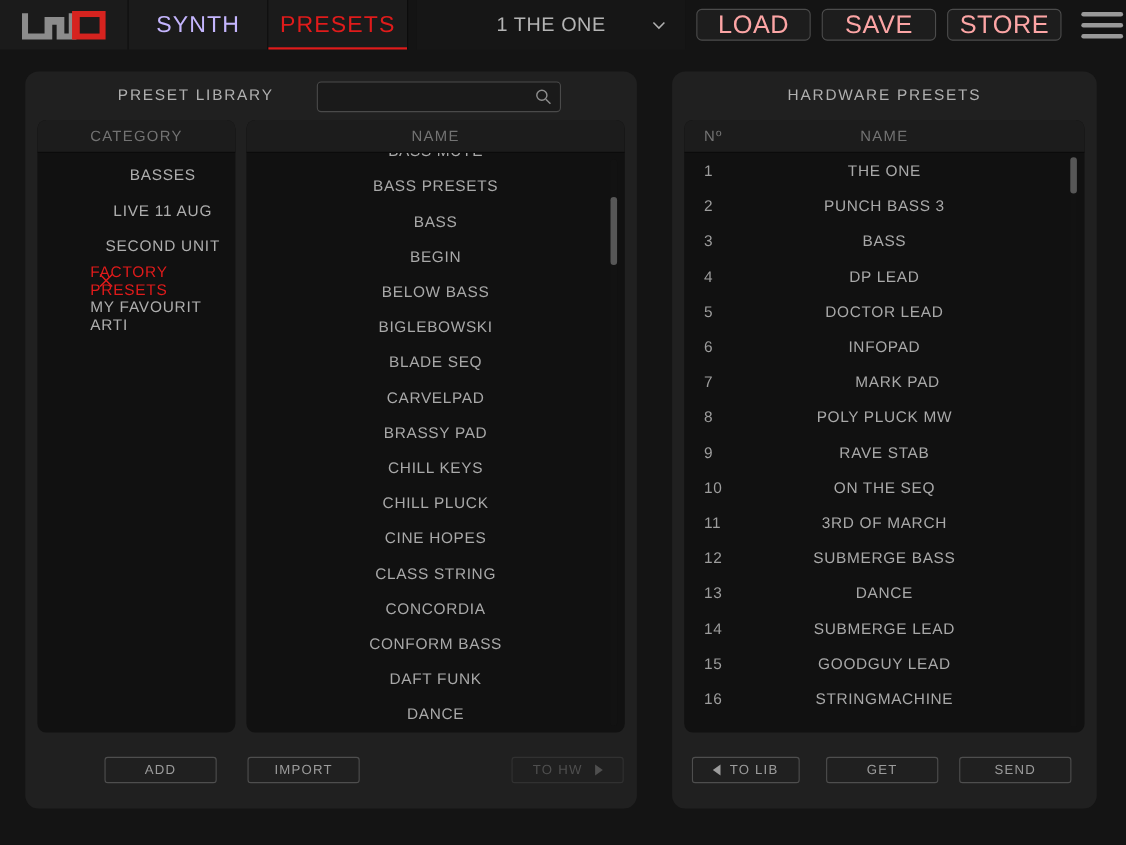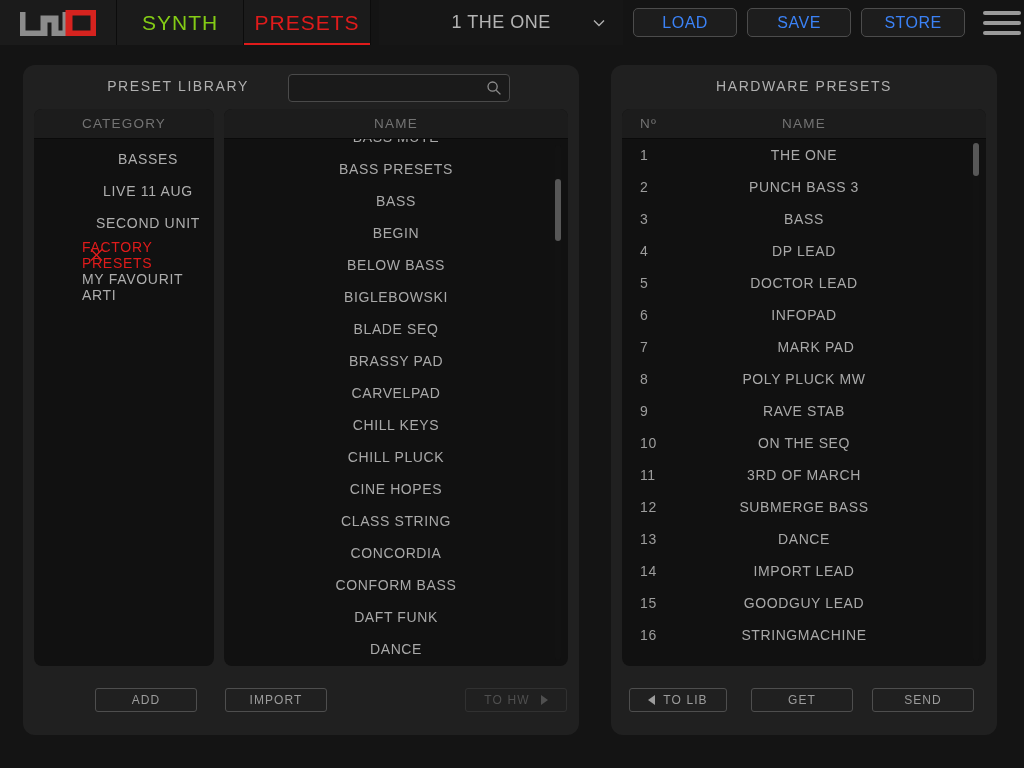--- a/index.html
+++ b/index.html
@@ -21,21 +21,21 @@
     width: 120px; height: 45px; background: #1b1b1b;
     display: flex; align-items: center; justify-content: center;
     border-right: 1px solid #0c0c0c;
   }
   .logo { width: 76px; height: 26px; display: block; }
 
   .tab {
     width: 130px; height: 45px;
     display: flex; align-items: center; justify-content: center;
     font-size: 21px; letter-spacing: 1px;
-    color: #84cc16; background: #1b1b1b;
+    color: #c4b5fd; background: #1b1b1b;
     border-right: 1px solid #0c0c0c;
     position: relative;
     cursor: pointer;
   }
   .tab.active { color: #e01b1b; }
   .tab.active:after {
     content: ""; position: absolute; left: 0; right: 0; bottom: 0;
     height: 2px; background: #e01b1b;
   }
 
@@ -49,21 +49,21 @@
     font-size: 18px; color: #b4b4b4; letter-spacing: 0.5px;
   }
   .chev {
     position: absolute; right: 18px; top: 50%; transform: translateY(-50%);
     width: 12px; height: 12px;
   }
 
   .topbtn {
     height: 29px; min-width: 104px; margin: 8px 0 0 10px;
     background: #1d1d1d; border: 1px solid #4c4c4c; border-radius: 5px;
-    color: #3b82f6; font-size: 16px; letter-spacing: 0.5px;
+    color: #fca5a5; font-size: 23px; letter-spacing: 0.5px;
     display: flex; align-items: center; justify-content: center;
     cursor: pointer;
   }
   .hamburger {
     width: 46px; height: 45px; margin-left: 14px;
     display: flex; flex-direction: column; justify-content: center;
     align-items: center; gap: 6px; cursor: pointer;
   }
   .hamburger i {
     display: block; width: 38px; height: 4px; border-radius: 2px; background: #9a9a9a;
@@ -279,24 +279,24 @@
           <div class="row">
             <span class="r-center">BELOW BASS</span>
           </div>
           <div class="row">
             <span class="r-center">BIGLEBOWSKI</span>
           </div>
           <div class="row">
             <span class="r-center">BLADE SEQ</span>
           </div>
           <div class="row">
+            <span class="r-center">CARVELPAD</span>
+          </div>
+          <div class="row">
             <span class="r-center">BRASSY PAD</span>
-          </div>
-          <div class="row">
-            <span class="r-center">CARVELPAD</span>
           </div>
           <div class="row">
             <span class="r-center">CHILL KEYS</span>
           </div>
           <div class="row">
             <span class="r-center">CHILL PLUCK</span>
           </div>
           <div class="row">
             <span class="r-center">CINE HOPES</span>
           </div>
@@ -391,21 +391,21 @@
           <div class="row">
             <span class="r-num">12</span>
             <span class="r-center" style="padding-right: 52px;">SUBMERGE BASS</span>
           </div>
           <div class="row">
             <span class="r-num">13</span>
             <span class="r-center" style="padding-right: 52px;">DANCE</span>
           </div>
           <div class="row">
             <span class="r-num">14</span>
-            <span class="r-center" style="padding-right: 52px;">IMPORT LEAD</span>
+            <span class="r-center" style="padding-right: 52px;">SUBMERGE LEAD</span>
           </div>
           <div class="row">
             <span class="r-num">15</span>
             <span class="r-center" style="padding-right: 52px;">GOODGUY LEAD</span>
           </div>
           <div class="row">
             <span class="r-num">16</span>
             <span class="r-center" style="padding-right: 52px;">STRINGMACHINE</span>
           </div>
         </div>

